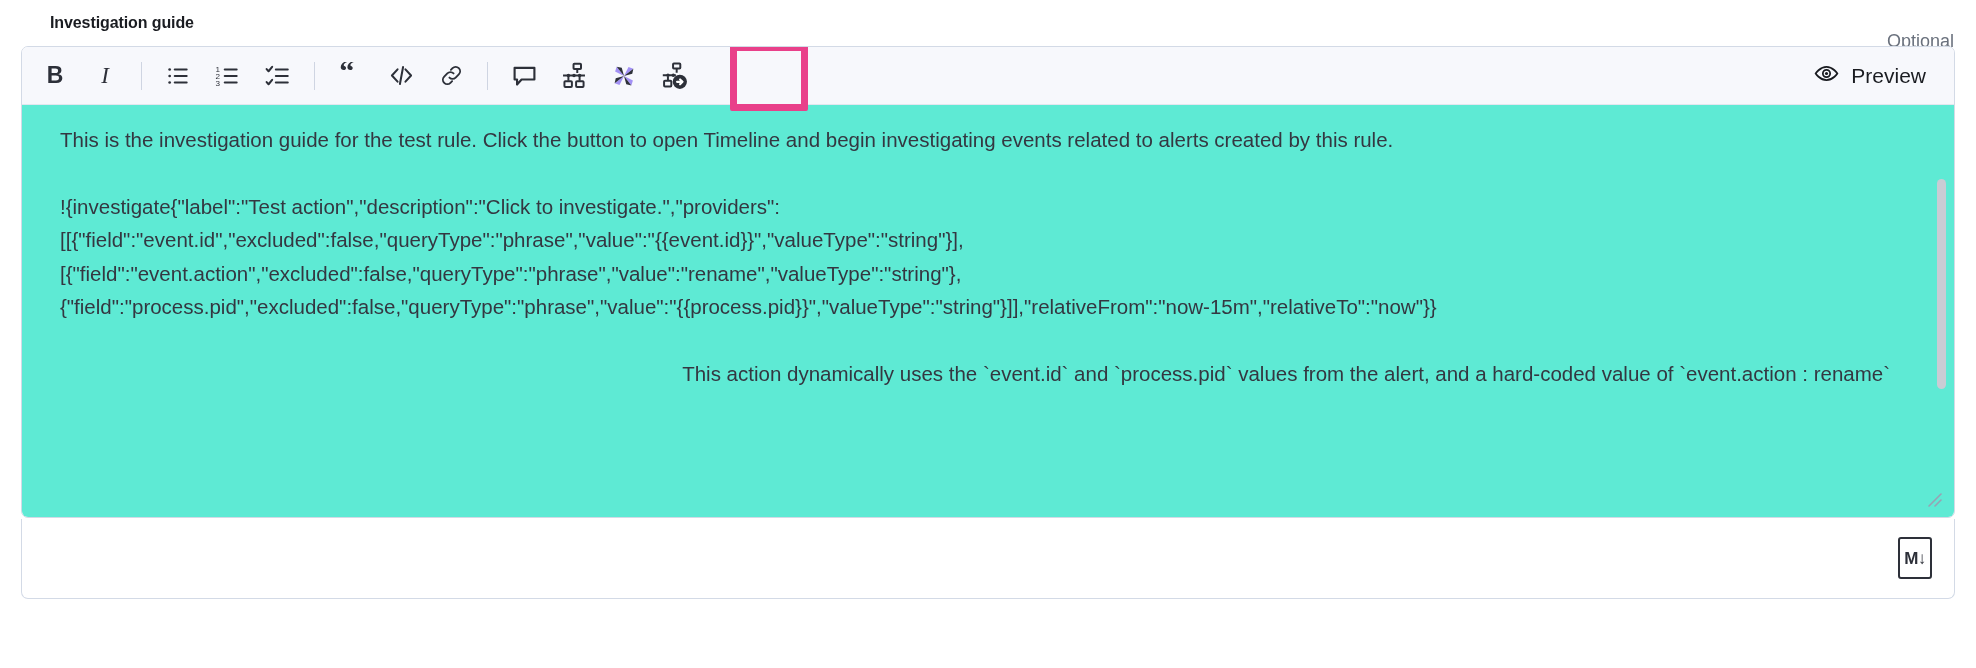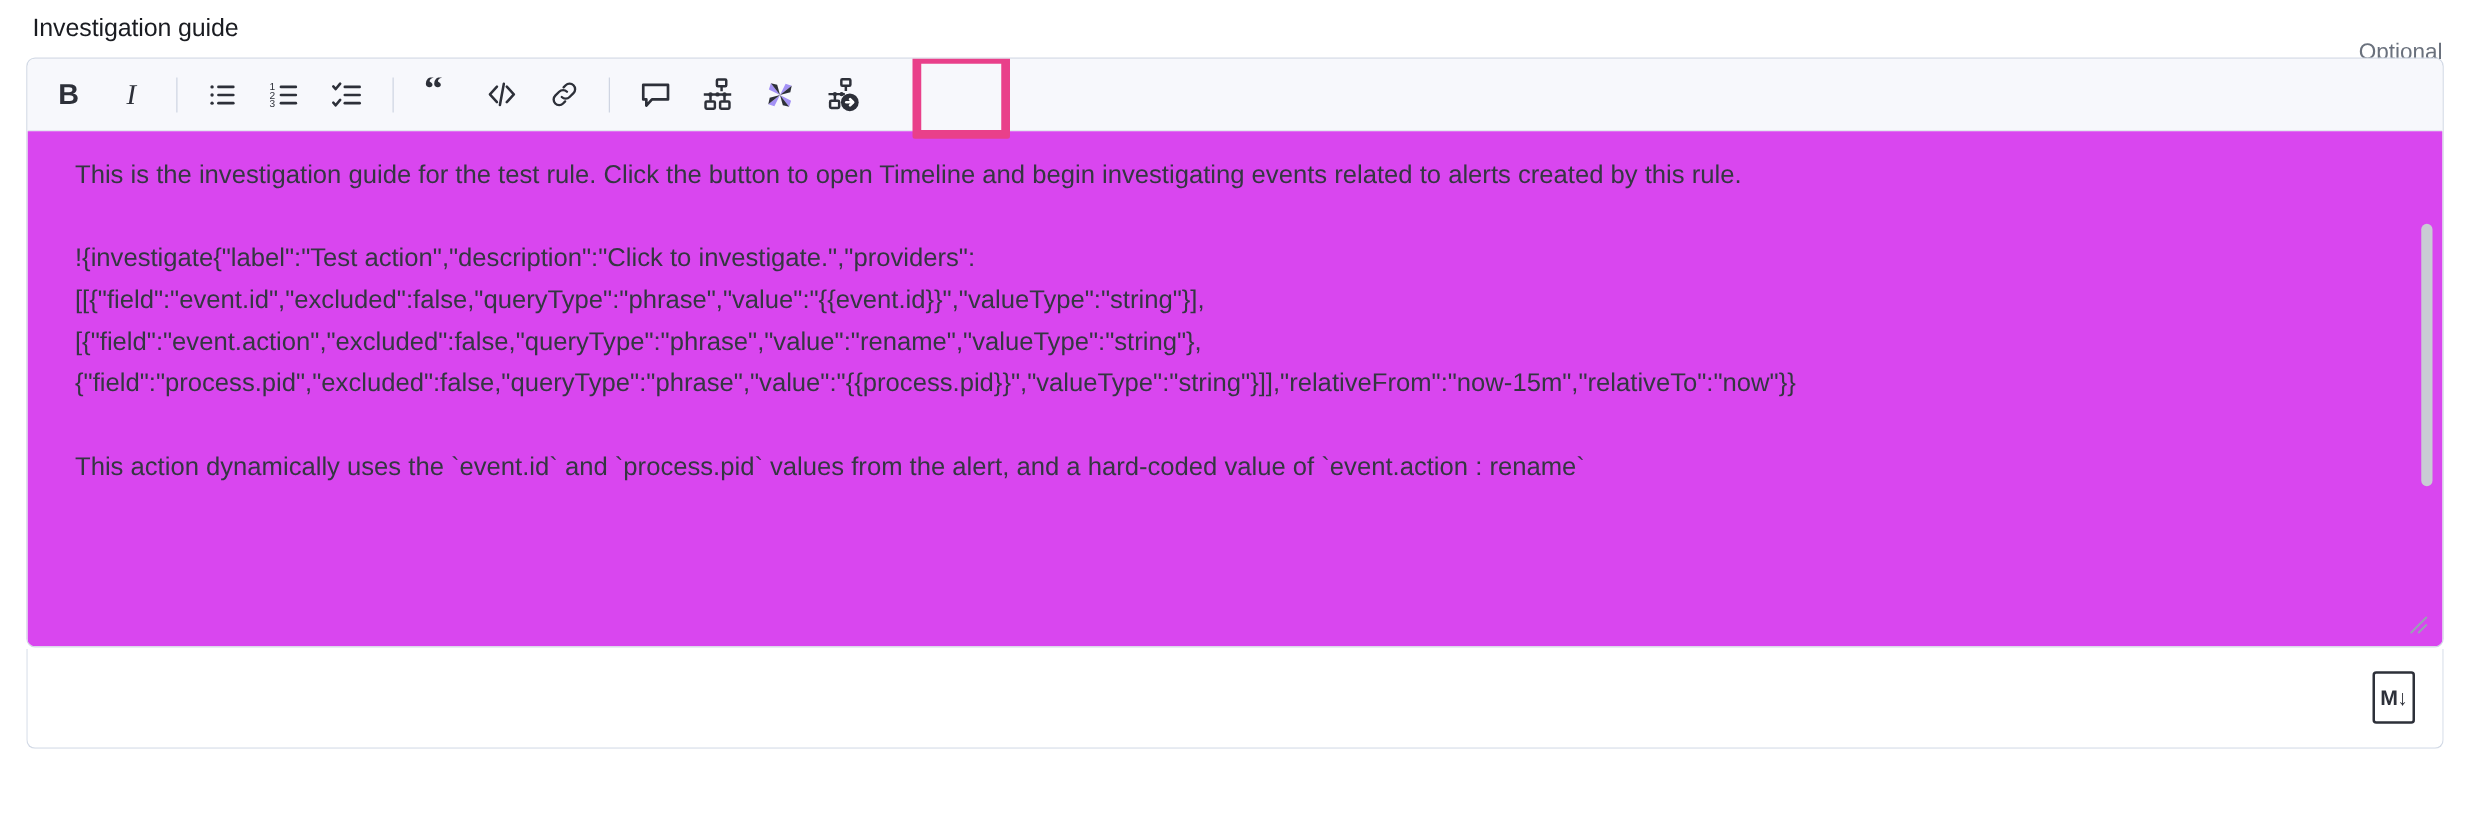--- a/index.html
+++ b/index.html
@@ -21,24 +21,25 @@
     position: absolute;
     left: 0; top: 0;
     width: 1976px;
     height: 46px;
     display: flex;
     align-items: center;
     justify-content: space-between;
     padding: 0 22px 0 26px;
   }
   .field-label {
-    font-size: 20px;
-    font-weight: normal;
+    font-size: 16px;
+    font-weight: bold;
     color: #1a1c21;
     letter-spacing: -0.1px;
+    margin-left: 24px;
   }
   .optional-label {
     font-size: 18px;
     color: #6a717d;
     font-weight: normal;
     margin-top: 36px;
   }
 
   
   .editor-shell {
@@ -121,33 +122,33 @@
     color: #1a1c21;
     padding: 4px 2px;
   }
 
   
   .text-area {
     position: relative;
     height: 412px;
     padding: 18px 40px 10px 38px;
     overflow: hidden;
-    background: #d946ef;
+    background: #5eead4;
   }
   .para {
     font-size: 20.5px;
     line-height: 33.5px;
     color: #343741;
     margin: 0 0 33px 0;
     white-space: pre-wrap;
     word-break: break-word;
     max-width: 1830px;
   }
   .para.json-block { margin-bottom: 33px; }
-  .para.clipped { color: #343741; }
+  .para.clipped { color: #343741; text-align: right; }
 
   
   .scroll-track {
     position: absolute;
     right: 8px;
     top: 72px;
     width: 9px;
     height: 400px;
     background: transparent;
   }
@@ -352,20 +353,32 @@
             <rect x="3.5" y="16.0" width="6.2" height="4.9" rx="0.8"></rect>
             <circle cx="17.0" cy="17.0" r="6.1" fill="#2d3039" stroke="none"></circle>
             <polyline points="14.6,17.0 19.0,17.0" stroke="#ffffff" stroke-width="1.8" stroke-linecap="round"></polyline>
             <polyline points="17.2,14.9 19.3,17.0 17.2,19.1" stroke="#ffffff" stroke-width="1.8" stroke-linecap="round" fill="none"></polyline>
           </svg>
         </span>
       </button>
 
       <div class="highlight-box"></div>
 
+      <div class="toolbar-right">
+        <button class="preview-btn">
+          <span>
+            <svg width="25" height="25" viewBox="0 0 24 24" fill="none" stroke="#1a1c21" stroke-width="1.7">
+              <path d="M1.6 12s3.9-6.3 10.4-6.3S22.4 12 22.4 12 18.5 18.3 12 18.3 1.6 12 1.6 12z"></path>
+              <circle cx="12" cy="12" r="3.5"></circle>
+              <circle cx="12" cy="12" r="1.5" fill="#1a1c21" stroke="none"></circle>
+            </svg>
+          </span>
+          <span>Preview</span>
+        </button>
+      </div>
     </div>
 
     <div class="text-area">
       <p class="para">This is the investigation guide for the test rule. Click the button to open Timeline and begin investigating events related to alerts created by this rule.</p>
       <p class="para json-block">!{investigate{"label":"Test action","description":"Click to investigate.","providers":
 [[{"field":"event.id","excluded":false,"queryType":"phrase","value":"{{event.id}}","valueType":"string"}],
 [{"field":"event.action","excluded":false,"queryType":"phrase","value":"rename","valueType":"string"},
 {"field":"process.pid","excluded":false,"queryType":"phrase","value":"{{process.pid}}","valueType":"string"}]],"relativeFrom":"now-15m","relativeTo":"now"}}</p>
       <p class="para clipped">This action dynamically uses the `event.id` and `process.pid` values from the alert, and a hard-coded value of `event.action : rename`</p>
 

